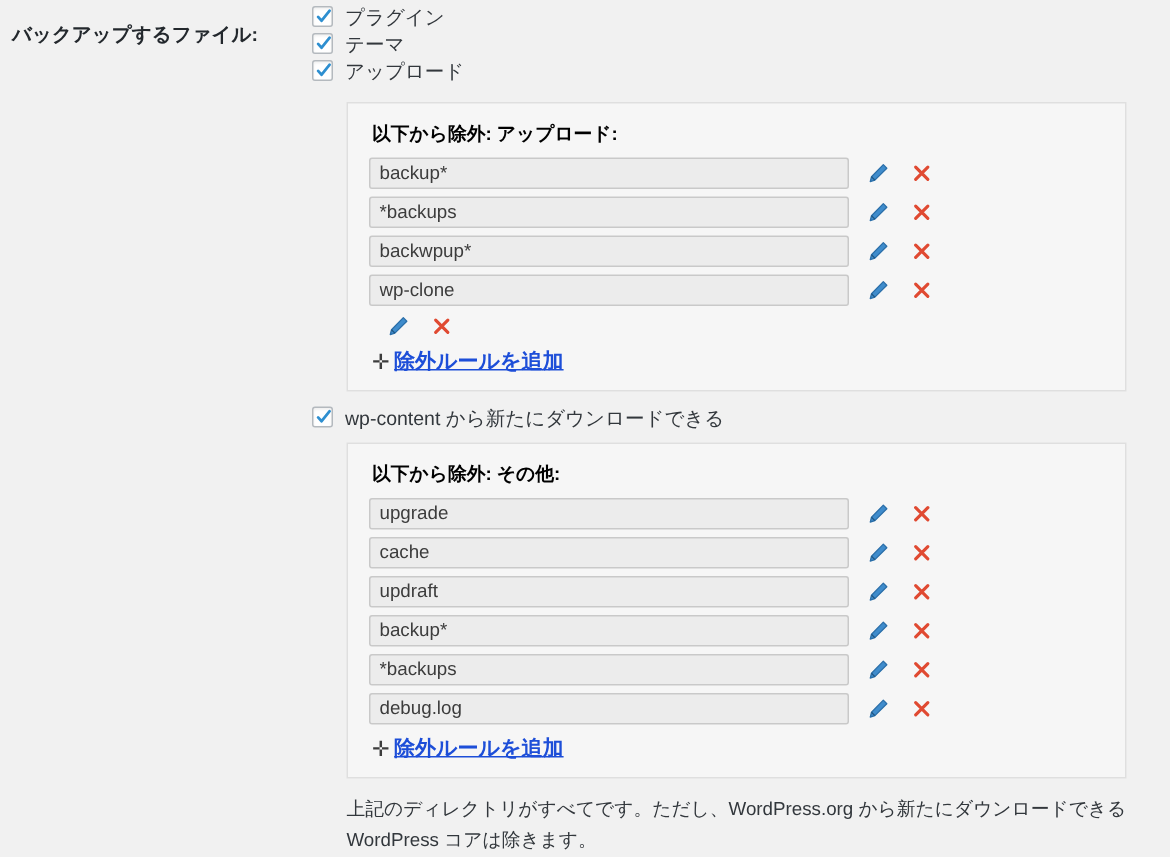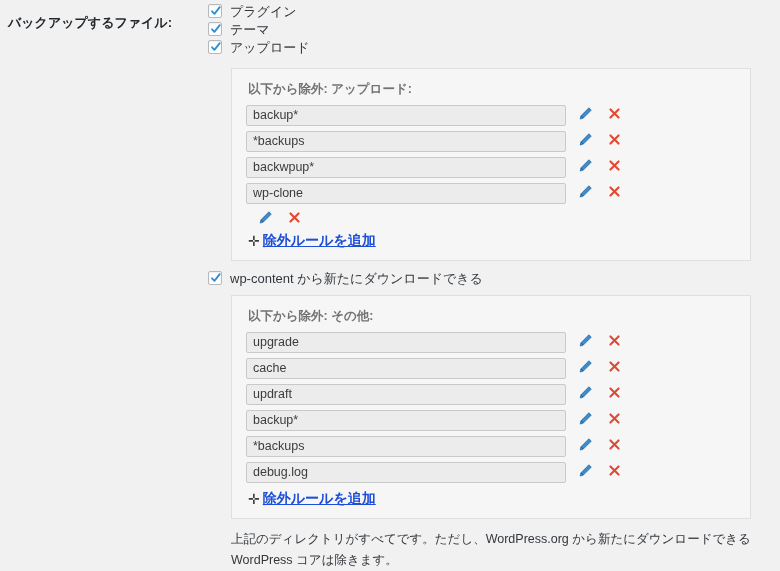--- a/index.html
+++ b/index.html
@@ -77,26 +77,26 @@
     border: 1px solid #dfdfdf;
     background: #f6f6f6;
     box-sizing: border-box;
     padding: 12px 14px 10px 14px;
     margin-left: 23px;
     width: 520px;
   }
   .panel-title {
     font-size: 12.5px;
     font-weight: bold;
-    color: #737373;
+    color: #000000;
     margin: 0 0 7px 2px;
   }
   .rule-row {
     display: flex;
-    align-items: flex-start;
+    align-items: center;
     margin-bottom: 5px;
   }
   .rule-input {
     width: 320px;
     height: 21px;
     line-height: 21px;
     box-sizing: border-box;
     border: 1px solid #c9c9c9;
     background: #ececec;
     color: #3c3c3c;

